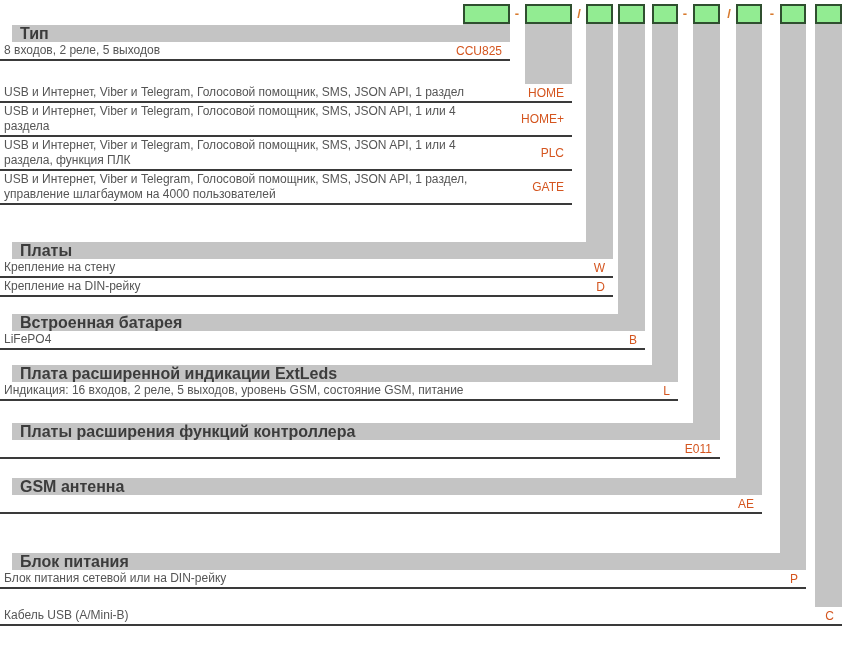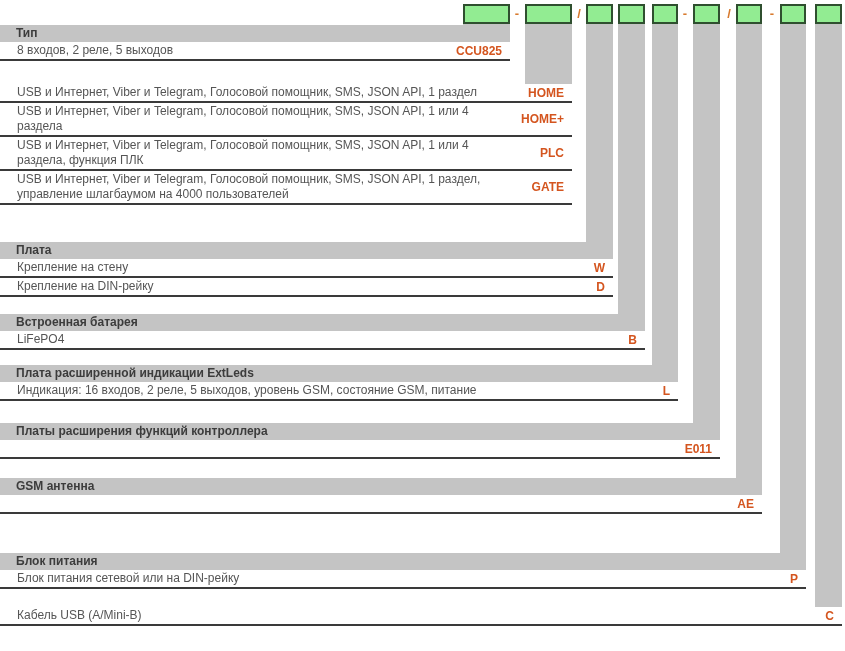--- a/index.html
+++ b/index.html
@@ -43,27 +43,27 @@
   #sec1{top:25px;width:510px}
   #sec2{top:84px;width:572px}
   #sec3{top:242px;width:613px}
   #sec4{top:314px;width:645px}
   #sec5{top:365px;width:678px}
   #sec6{top:423px;width:720px}
   #sec7{top:478px;width:762px}
   #sec8{top:553px;width:806px}
   #sec9{top:607px;width:842px;padding-bottom:5px}
   .sec-header{height:17px;background:#c4c4c4;color:#3c3c3c;font-weight:bold;
-              font-size:12px;line-height:17px;padding-left:16px;box-sizing:border-box;
-              white-space:nowrap;overflow:hidden;}
+              font-size:16px;line-height:17px;padding-left:8px;box-sizing:border-box;
+              white-space:nowrap;overflow:hidden;margin-left:12px;}
   .row{display:flex;align-items:center;background:#ffffff;
-       border-bottom:2px solid #3a3a3a;box-sizing:border-box;min-height:19px;padding-left:13px;}
+       border-bottom:2px solid #3a3a3a;box-sizing:border-box;min-height:19px;}
   .row-text{flex:1;max-width:480px;font-size:12px;color:#555555;
             line-height:15px;padding:1px 4px;}
-  .row-code{margin-left:auto;font-size:12px;font-weight:bold;color:#d4551f;
+  .row-code{margin-left:auto;font-size:12px;font-weight:normal;color:#d4551f;
             padding:0 8px 0 6px;white-space:nowrap;}
 </style>
 </head>
 <body>
 
 <div id="canvas">
 
   <div class="gbox" id="b1"></div>
   <span class="sep" id="s1">-</span>
   <div class="gbox" id="b2"></div>
@@ -110,21 +110,21 @@
       <div class="row-text">USB и Интернет, Viber и Telegram, Голосовой помощник, SMS, JSON API, 1 или 4 раздела, функция ПЛК</div>
       <div class="row-code">PLC</div>
     </div>
     <div class="row">
       <div class="row-text">USB и Интернет, Viber и Telegram, Голосовой помощник, SMS, JSON API, 1 раздел, управление шлагбаумом на 4000 пользователей</div>
       <div class="row-code">GATE</div>
     </div>
   </div>
 
   <div class="section" id="sec3">
-    <div class="sec-header">Плата</div>
+    <div class="sec-header">Платы</div>
     <div class="row">
       <div class="row-text">Крепление на стену</div>
       <div class="row-code">W</div>
     </div>
     <div class="row">
       <div class="row-text">Крепление на DIN-рейку</div>
       <div class="row-code">D</div>
     </div>
   </div>
 

